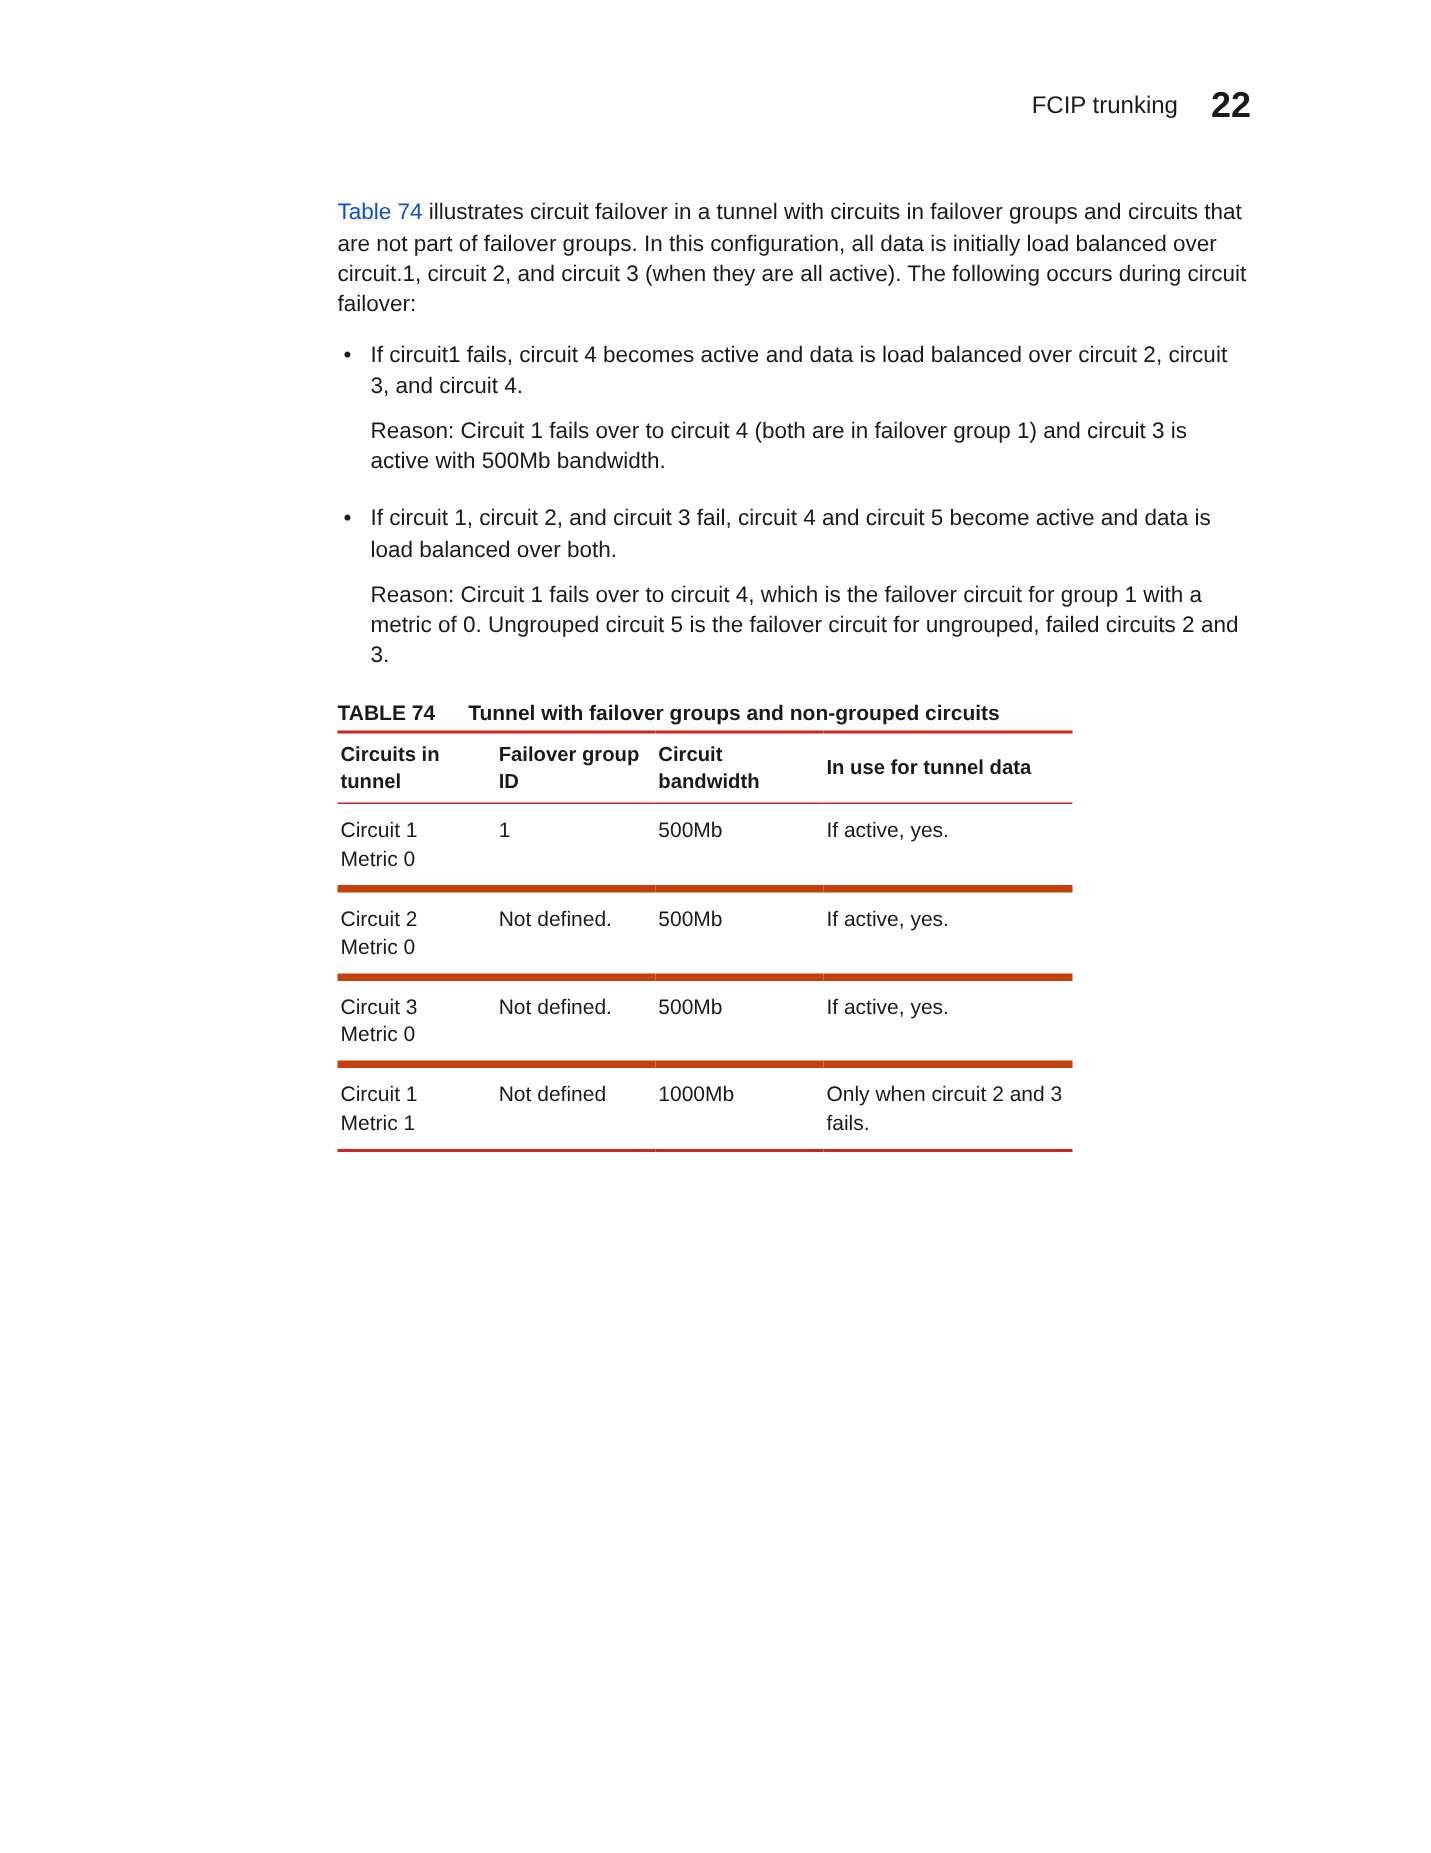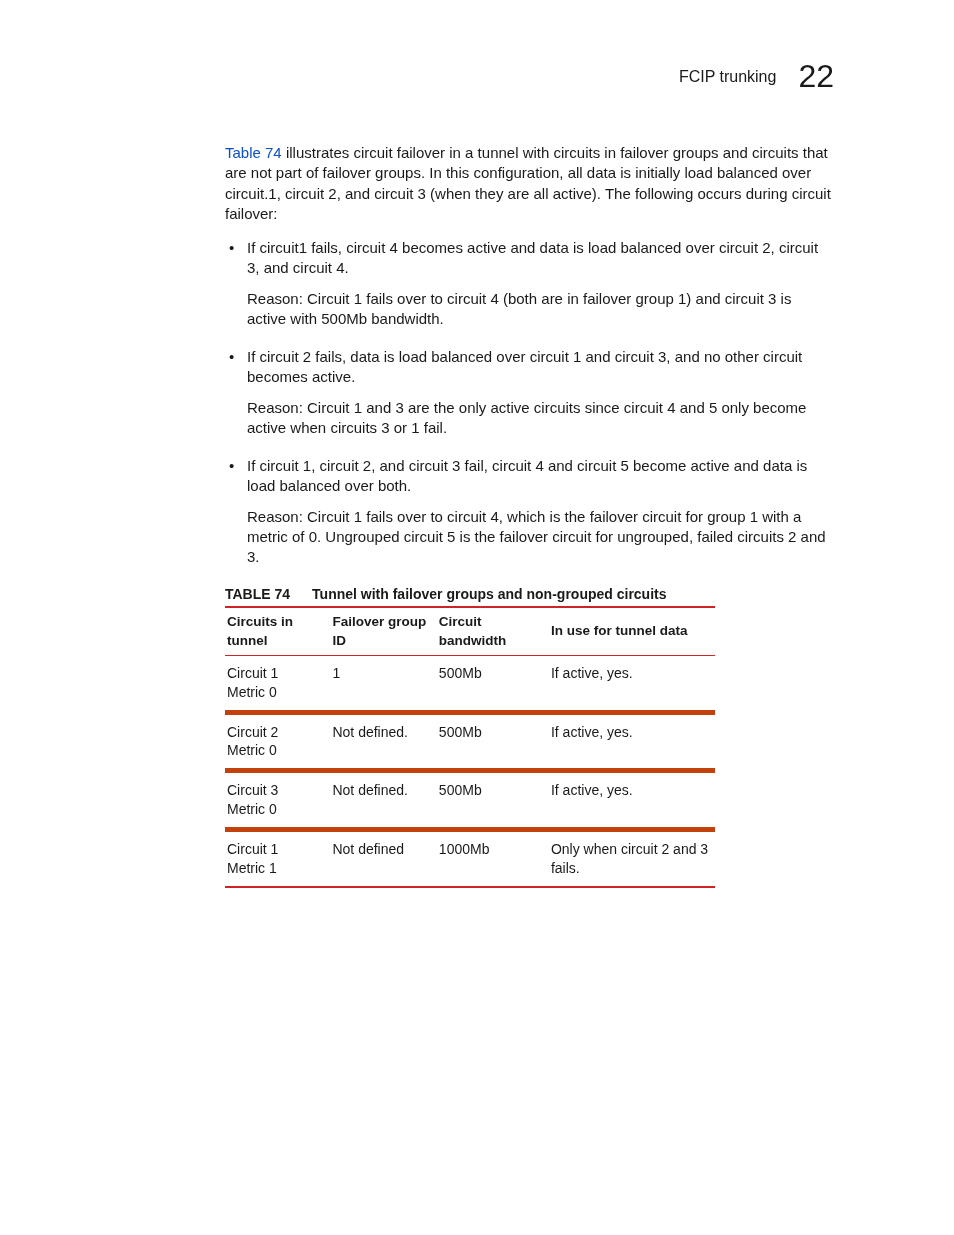--- a/index.html
+++ b/index.html
@@ -18,22 +18,22 @@
     margin-bottom: 45px;
     display: flex;
     justify-content: flex-end;
     align-items: center;
     gap: 22px;
   }
   .page-header .title {
     font-size: 16px;
   }
   .page-header .num {
-    font-size: 32px;
-    font-weight: normal;
+    font-size: 24px;
+    font-weight: bold;
   }
   .intro {
     margin: 0 0 14px 0;
   }
   .link {
     color: #0b4fcc;
   }
   ul.bullets {
     list-style: none;
     padding: 0;
@@ -108,24 +108,20 @@
 <p class="intro">
   <span class="link">Table 74</span><span> illustrates circuit failover in a tunnel with circuits in failover groups and circuits that are not part of failover groups. In this configuration, all data is initially load balanced over circuit.1, circuit 2, and circuit 3 (when they are all active). The following occurs during circuit failover:</span>
 </p>
 
 <ul class="bullets">
   <li>
     <p>If circuit1 fails, circuit 4 becomes active and data is load balanced over circuit 2, circuit 3, and circuit 4.</p>
     <p>Reason: Circuit 1 fails over to circuit 4 (both are in failover group 1) and circuit 3 is active with 500Mb bandwidth.</p>
   </li>
   <li>
-    <p>If circuit 2 fails, data is load balanced over circuit 1 and circuit 3, and no other circuit becomes active.</p>
-    <p>Reason: Circuit 1 and 3 are the only active circuits since circuit 4 and 5 only become active when circuits 3 or 1 fail.</p>
-  </li>
-  <li>
     <p>If circuit 1, circuit 2, and circuit 3 fail, circuit 4 and circuit 5 become active and data is load balanced over both.</p>
     <p>Reason: Circuit 1 fails over to circuit 4, which is the failover circuit for group 1 with a metric of 0. Ungrouped circuit 5 is the failover circuit for ungrouped, failed circuits 2 and 3.</p>
   </li>
 </ul>
 
 <div class="tbl-label-row">
   <span class="tbl-label">TABLE 74</span>
   <span class="tbl-caption">Tunnel with failover groups and non-grouped circuits</span>
 </div>
 

